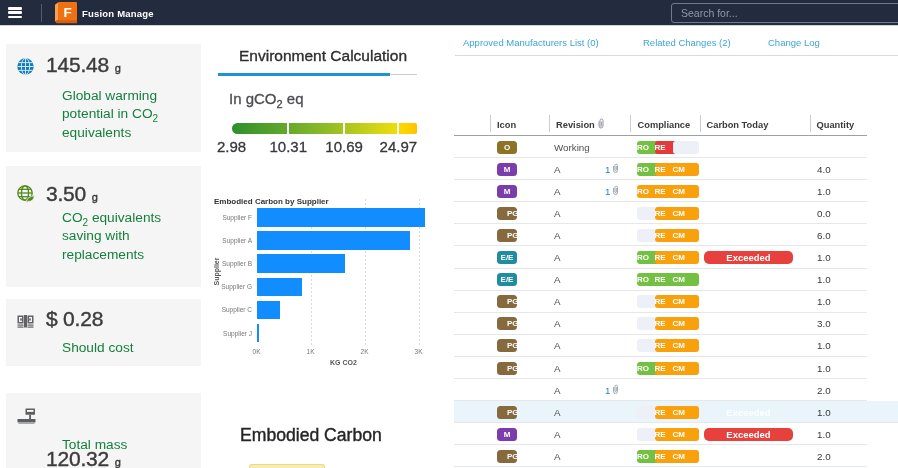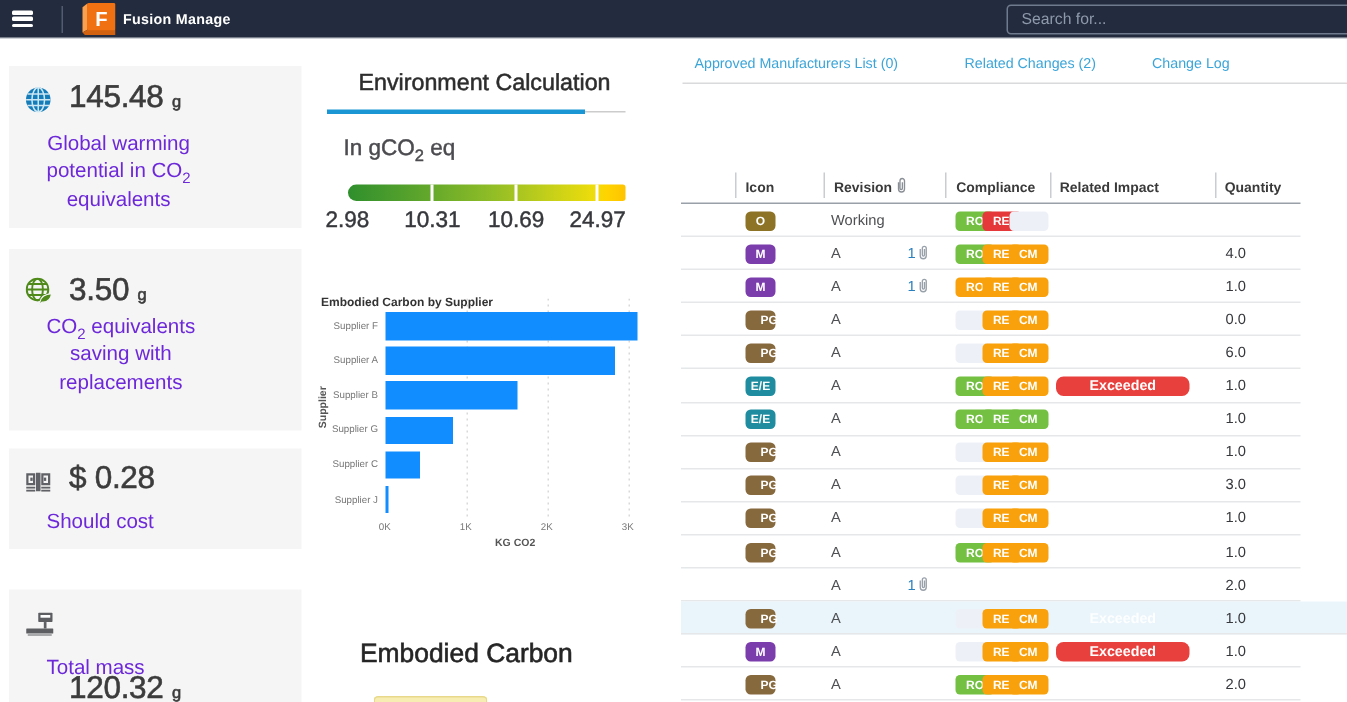--- a/index.html
+++ b/index.html
@@ -13,21 +13,21 @@
 .hbar { position:absolute; left:8px; width:13.5px; height:2.4px; background:#fff; border-radius:1px; }
 #hdiv { position:absolute; left:41px; top:4px; width:1px; height:18px; background:#525c70; }
 #logo { position:absolute; left:54px; top:2px; width:23px; height:21.5px; }
 #appname { position:absolute; left:82px; top:8px; font-size:9.5px; font-weight:bold; color:#fff; letter-spacing:0.2px; }
 #search { position:absolute; left:671px; top:3px; width:232px; height:20px; border:1px solid #6f7a8e; border-radius:3px; color:#8e99ab; font-size:10.5px; line-height:18px; padding-left:9px; }
 
 
 .card { position:absolute; left:6px; width:195px; background:#f5f5f5; }
 .bignum { position:absolute; left:46px; font-size:21px; color:#3c3c3c; -webkit-text-stroke:0.4px #3c3c3c; letter-spacing:-0.2px; }
 .bignum .unit { font-size:11px; color:#3c3c3c; }
-.carddesc { position:absolute; left:31px; font-size:13.7px; color:#6d28d9; line-height:18.6px;text-align:center; }
+.carddesc { position:absolute; left:62px; font-size:13.7px; color:#15803d; line-height:18.6px; }
 
 
 #envtitle { position:absolute; left:219px; top:46.5px; font-size:15.5px; color:#2d2d2d;margin-left:20px; -webkit-text-stroke:0.35px #2d2d2d; }
 #envbar { position:absolute; left:218px; top:73px; width:172px; height:3px; background:#1b96d4; }
 #envbar2 { position:absolute; left:390px; top:74px; width:27px; height:1px; background:#ccc; }
 #ingco2 { position:absolute; left:229px; top:90px; font-size:15px; color:#4c4c50; -webkit-text-stroke:0.3px #4c4c50; }
 #grad { position:absolute; left:232px; top:123px; width:185px; height:11px; border-radius:6px 2px 2px 6px;
   background:linear-gradient(90deg,#2f8f2d 0%,#5ba42c 25%,#8cbb27 50%,#c3cf1a 72%,#ecdc0c 88%,#ffd400 93%,#fec300 100%); }
 .gsep { position:absolute; top:123px; width:2px; height:11px; background:#fff; }
 .glab { position:absolute; top:137.8px; font-size:15px; color:#37383c; -webkit-text-stroke:0.3px #37383c; }
@@ -52,21 +52,21 @@
 #caption { position:absolute; left:496px; top:97px; width:400px; font-size:9.4px; color:#3f3f3f; text-align:center; }
 .th { position:absolute; top:120px; font-size:9.3px; font-weight:bold; color:#3a3a3a; }
 .thsep { position:absolute; top:115px; width:1px; height:17px; background:#c9ccd1; }
 #hline { position:absolute; left:454px; top:135px; width:413px; height:1px; background:#9aa0a8; }
 
 .row { position:absolute; left:454px; width:413px; height:22px; border-bottom:1px solid #e6e7e9; }
 .row.hl { background:#eaf5fb; width:444px; }
 .ricon { position:absolute; left:43px; top:4.5px; height:13px; width:20px; border-radius:3.5px; color:#fff; font-size:8px; font-weight:bold; line-height:13px; text-align:center; }
 .rev { position:absolute; left:100px; top:5.5px; font-size:9.8px; color:#4f5053; }
 .clip { position:absolute; left:151px; top:5.5px; font-size:9.8px; color:#2a7fbe; }
-.bdg { position:absolute; top:4.5px; width:26px; height:13px; border-radius:3px; color:#fff; font-size:8px; font-weight:bold; line-height:13px; text-align:center; }
+.bdg { position:absolute; top:4.5px; width:26px; height:13px; border-radius:3px; color:#fff; font-size:8px; font-weight:bold; line-height:13px; }
 .b1 { left:183px; } .b2 { left:200.5px; } .b3 { left:218.5px; }
 .ghost { background:#edf1f7; }
 .grn { background:#74c043; } .org { background:#f9a10c; } .red { background:#e5383b; }
 .pill { position:absolute; left:250px; top:4.5px; width:89px; height:13px; border-radius:5px; background:#e8403d; color:#fff; font-size:9.5px; font-weight:bold; line-height:13px; text-align:center; }
 .pill.ghostpill { background:transparent; color:rgba(255,255,255,0.9); }
 .qty { position:absolute; left:363px; top:5.5px; font-size:9.8px; color:#37383c; }
 
 .c-o { background:#8d7326; } .c-m { background:#7b3dac; } .c-pg { background:#87693e;padding-left:10px; } .c-ee { background:#1f8d9f; }
 .clipsvg { position:absolute; left:158px; top:5px; }
 </style>
@@ -198,21 +198,21 @@
   <div class="thsep" style="left:490px"></div>
   <div class="th" style="left:497px">Icon</div>
   <div class="thsep" style="left:548.5px"></div>
   <div class="th" style="left:556px">Revision</div>
   <svg class="abs" style="left:597px; top:118px" width="8" height="12" viewBox="0 0 8 12">
       <path d="M2 3.5 L2 8 a2 2 0 0 0 4 0 L6 2.5 a1.5 1.5 0 0 0 -3 0 L3 7.5 a0.8 0.8 0 0 0 1.6 0 L4.6 3.5" fill="none" stroke="#8a8f96" stroke-width="0.9"></path>
     </svg>
   <div class="thsep" style="left:630px"></div>
   <div class="th" style="left:637.5px">Compliance</div>
   <div class="thsep" style="left:700px"></div>
-  <div class="th" style="left:706.5px">Related Impact</div>
+  <div class="th" style="left:706.5px">Carbon Today</div>
   <div class="thsep" style="left:809.5px"></div>
   <div class="th" style="left:816.5px">Quantity</div>
   <div id="hline"></div>
 
   <div class="row" style="top:136px">
     <span class="ricon c-o">O</span>
       <span class="rev">Working</span>
     <span class="bdg b1 grn">RO</span>
       <span class="bdg b2 red">RE</span>
       <span class="bdg b3 ghost"></span>

